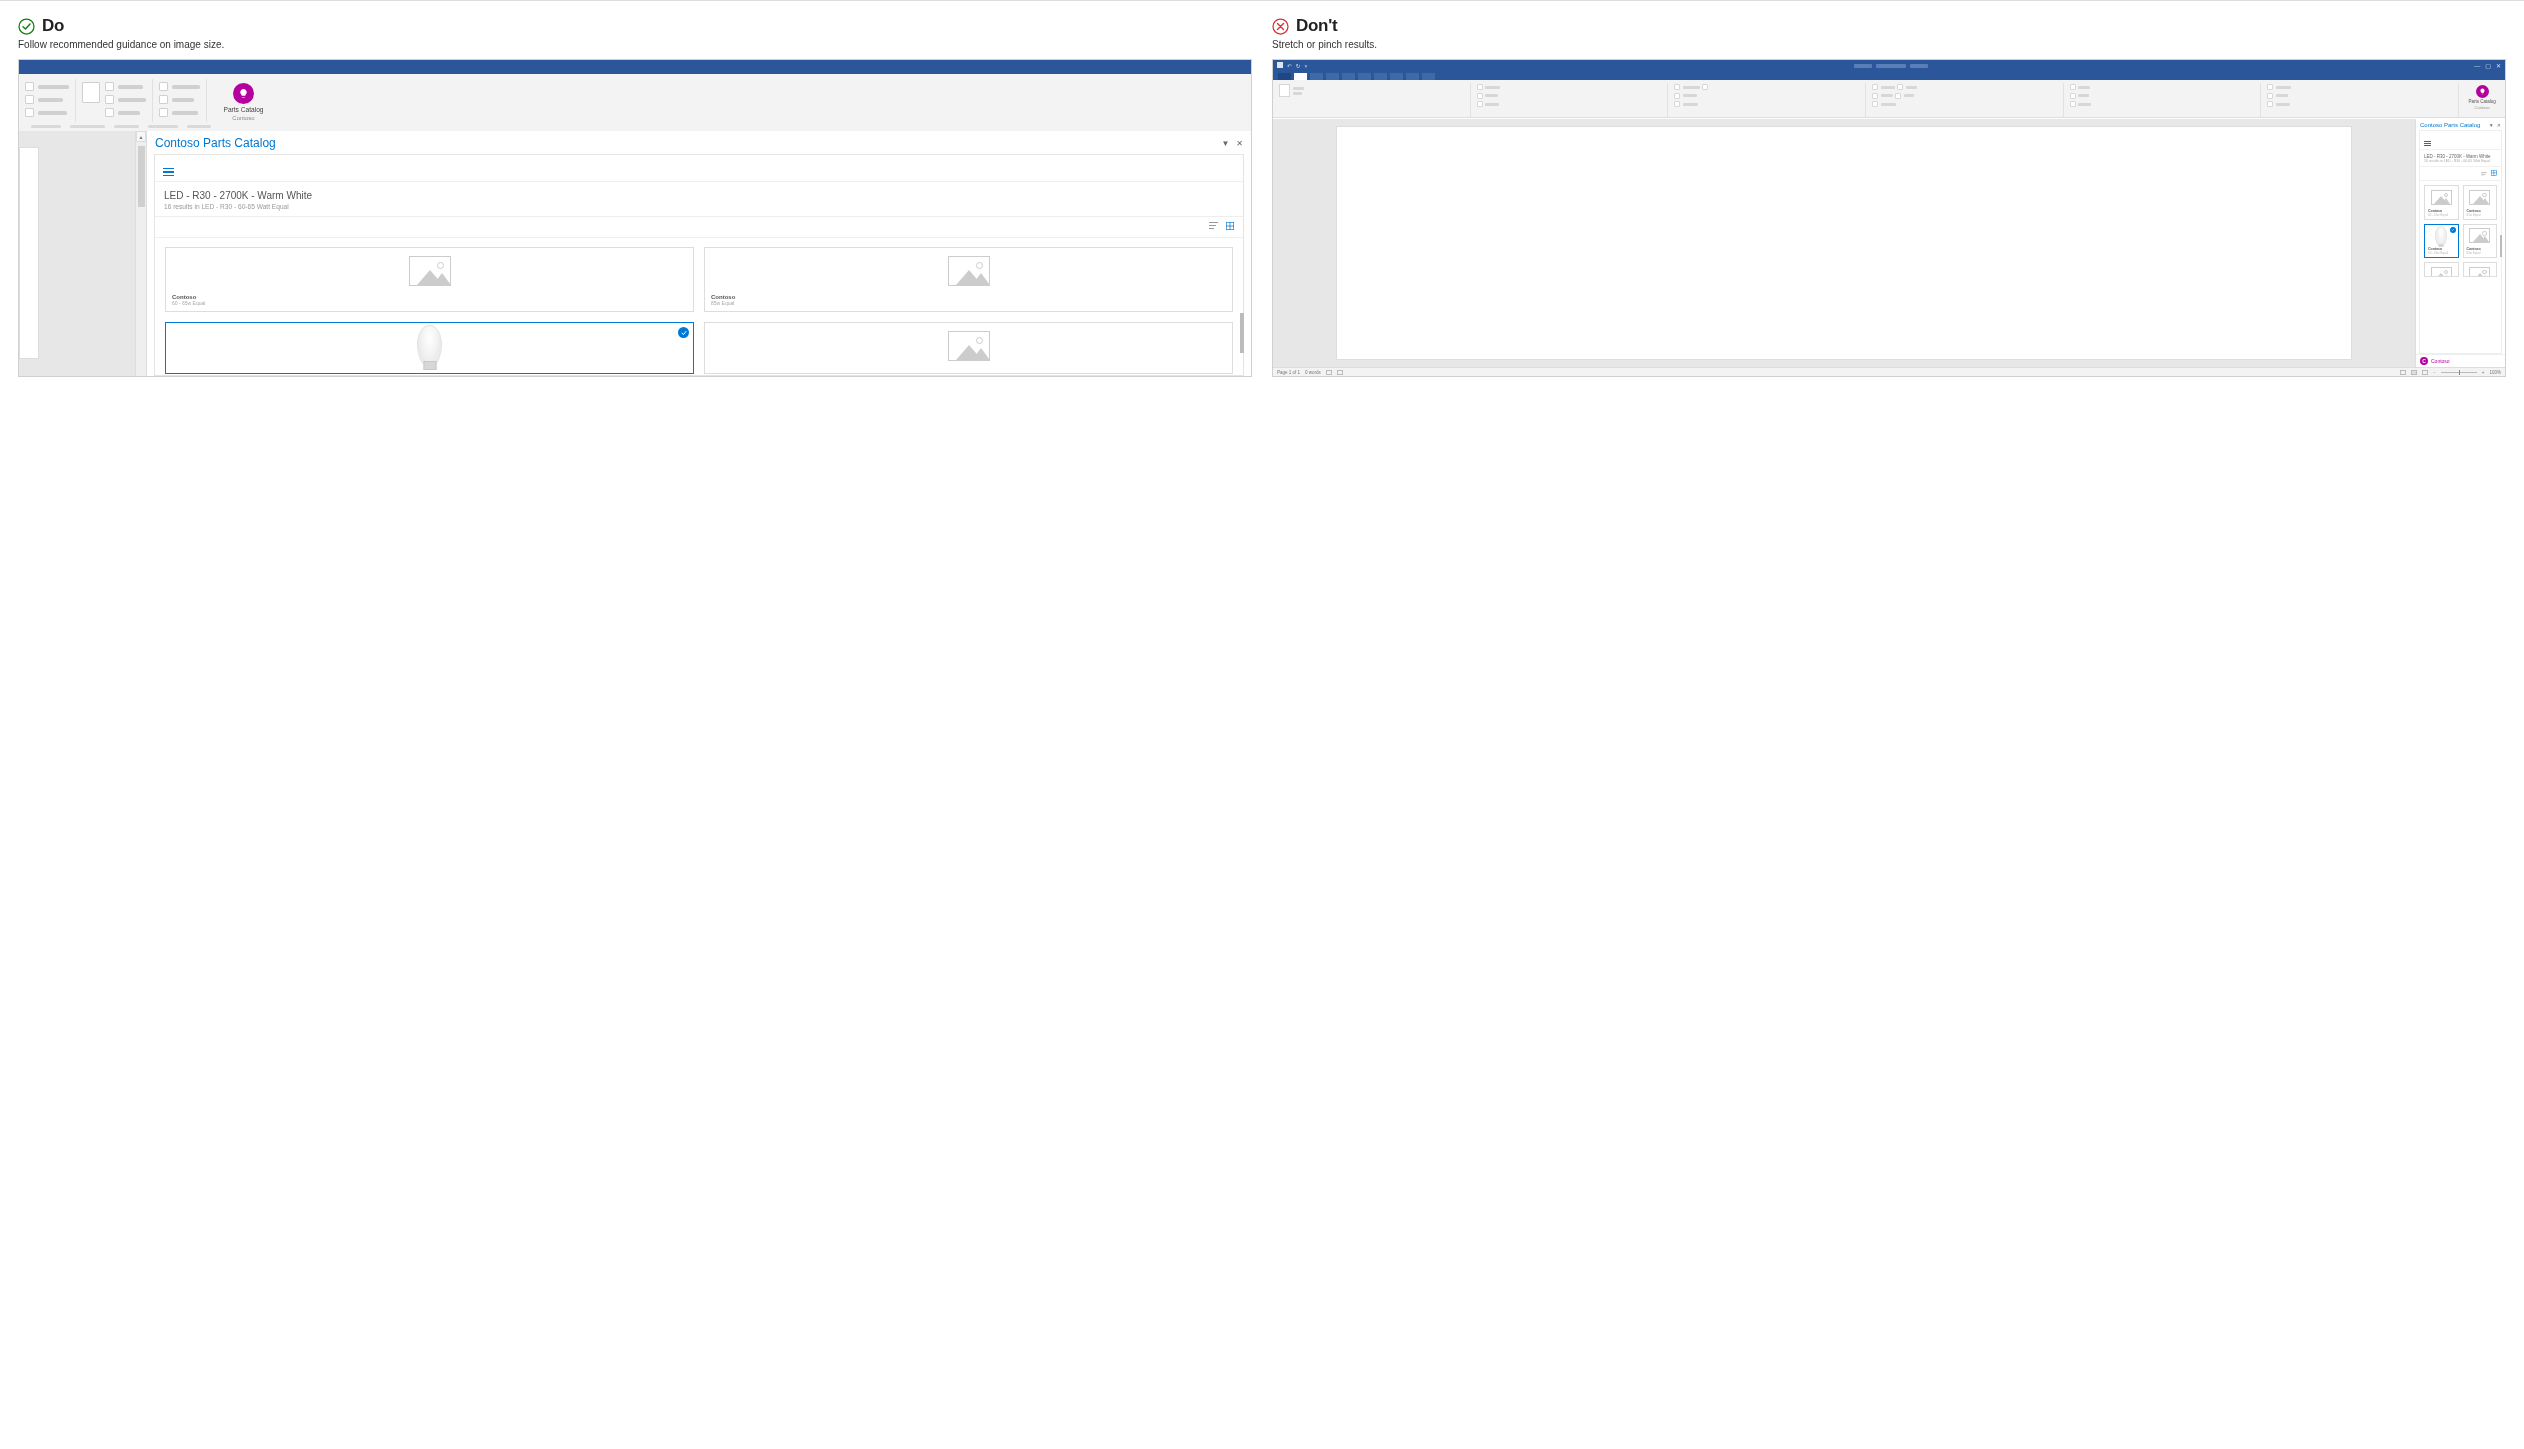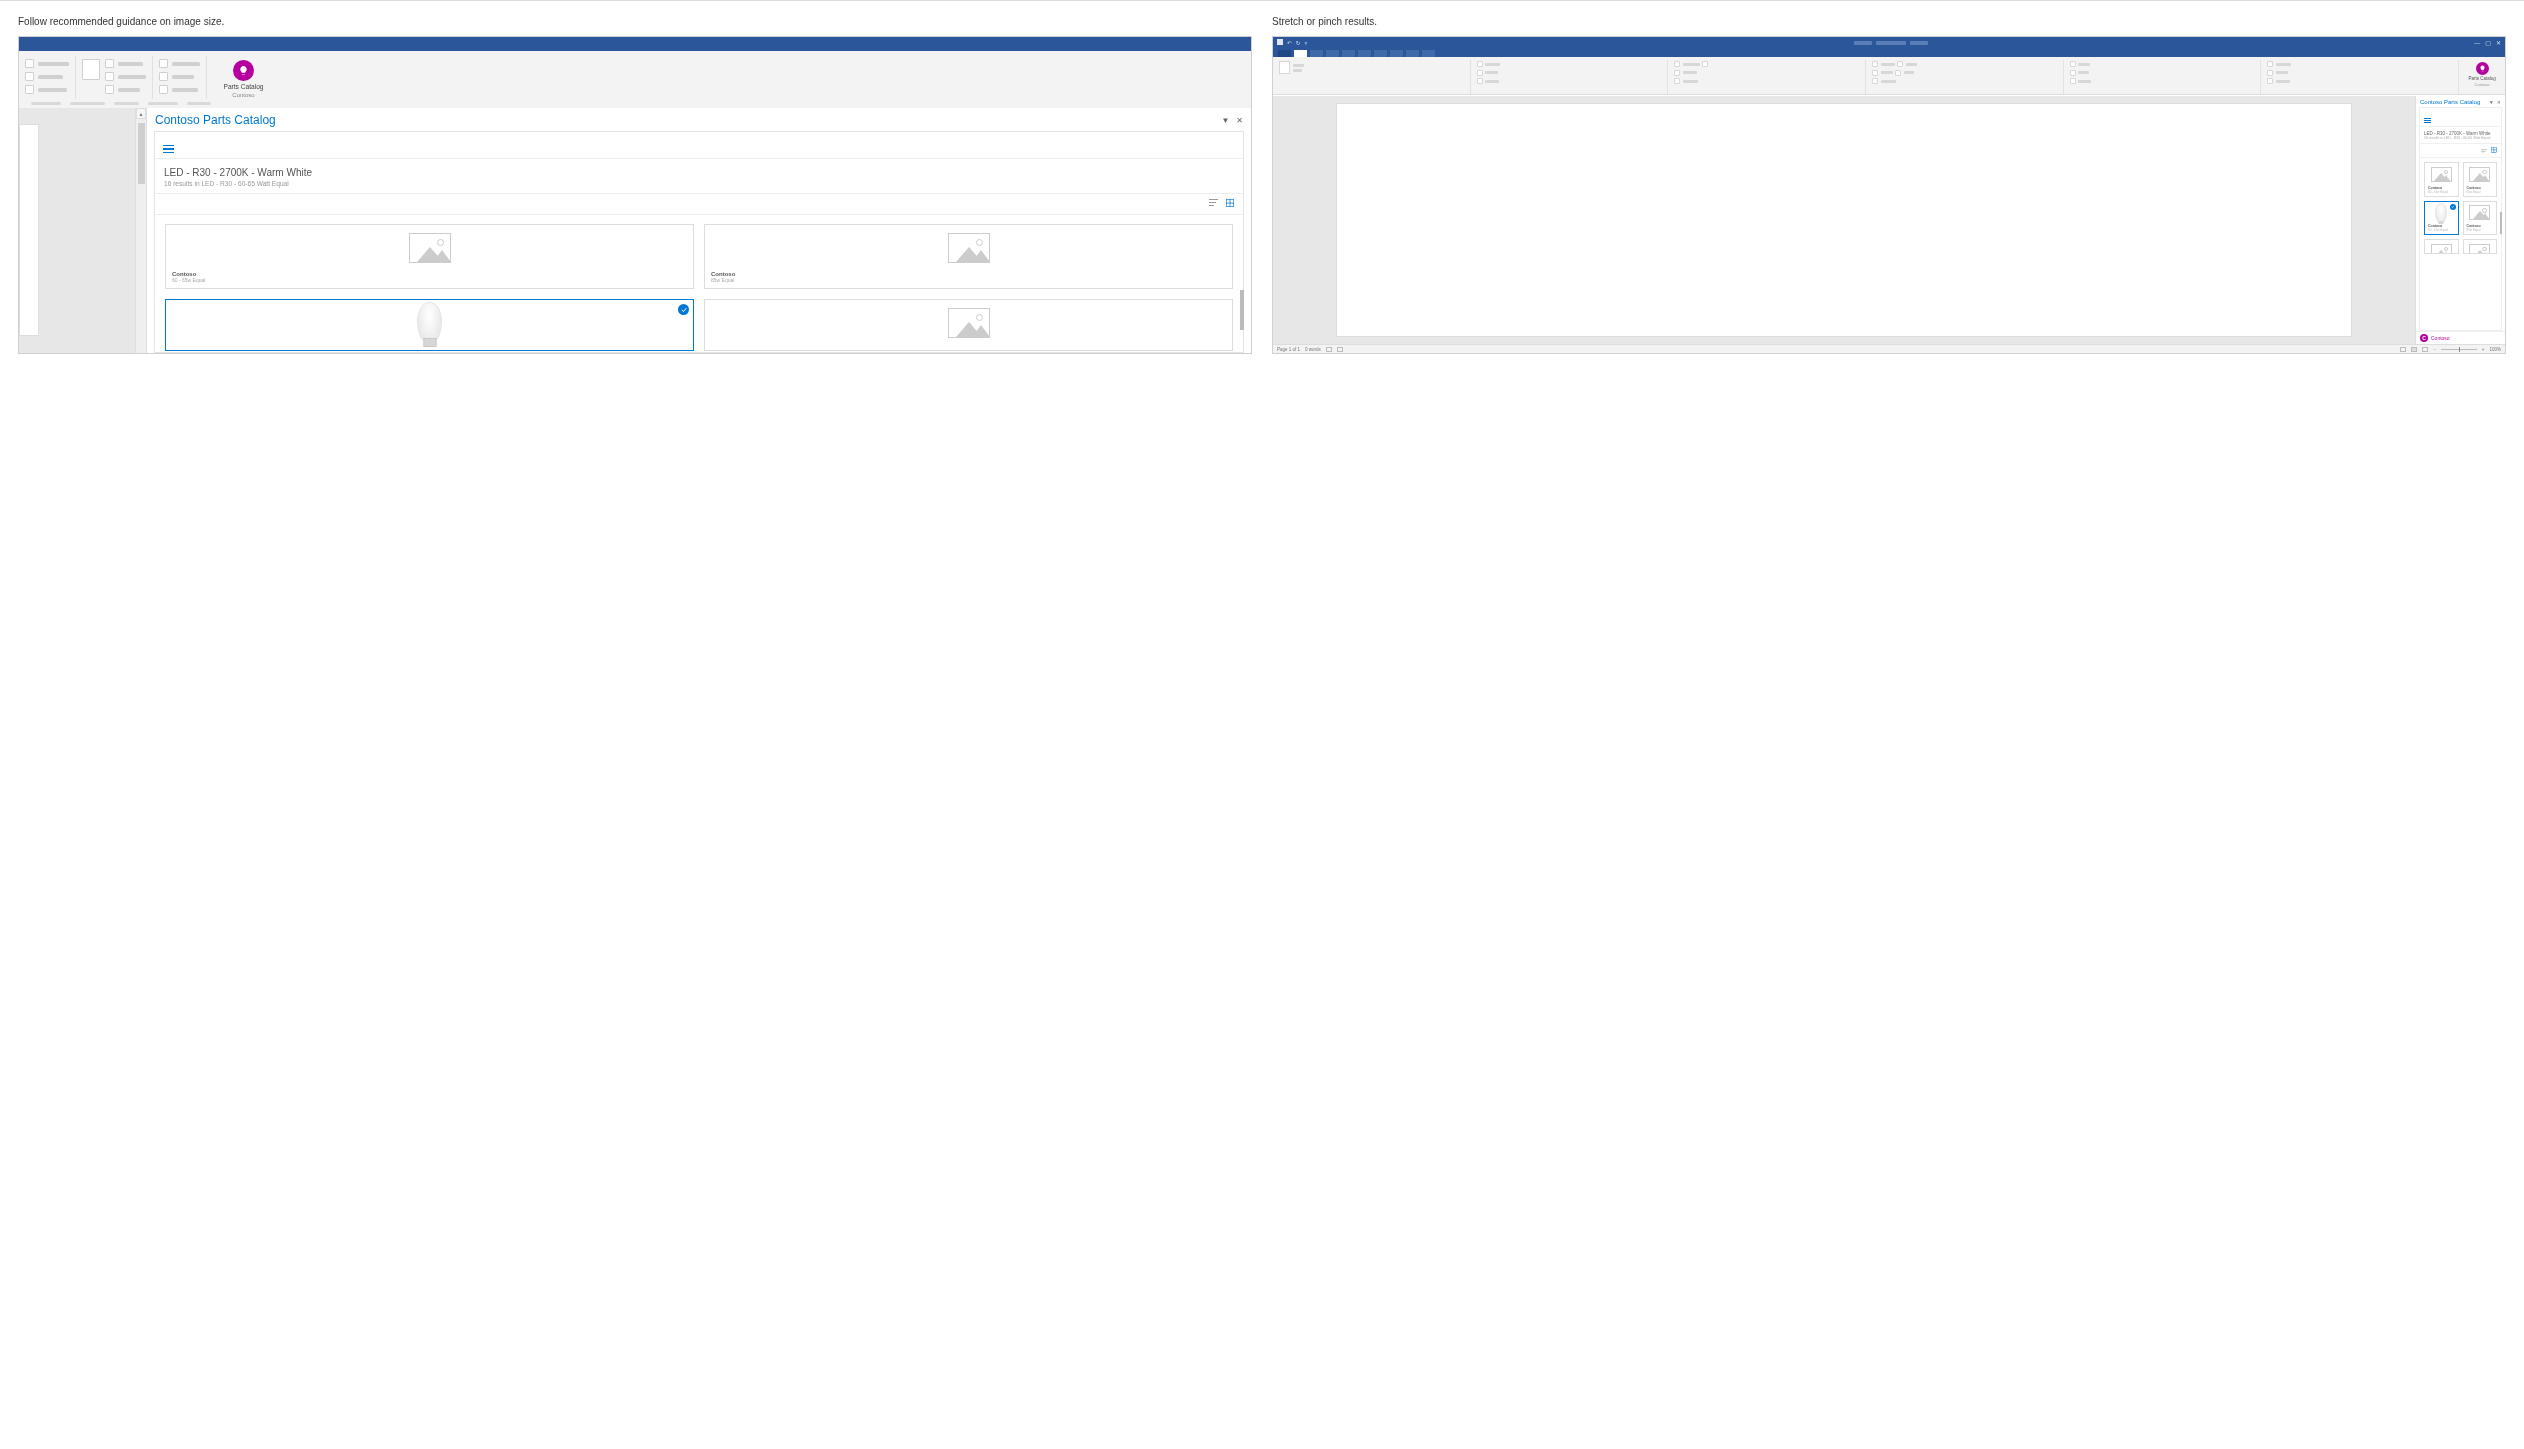--- a/index.html
+++ b/index.html
@@ -313,20 +313,29 @@
   .sb-box { width:6px; height:5px; border:0.5px solid #bbb; }
   .sb-slider { width:36px; height:1px; background:#bbb; position:relative;}
   .sb-slider::before{content:"";position:absolute;left:50%;top:-2px;width:1px;height:5px;background:#888;}
 </style>
 </head>
 <body>
 
 <div class="page">
 
   <div class="col">
+    <div class="heading-row">
+      <span class="ico">
+        <svg width="17" height="17" viewBox="0 0 34 34">
+          <circle cx="17" cy="17" r="15" fill="none" stroke="#107c10" stroke-width="2.5"></circle>
+          <path d="M10 17.5 L15 22 L24 12" fill="none" stroke="#107c10" stroke-width="2.8" stroke-linecap="round" stroke-linejoin="round"></path>
+        </svg>
+      </span>
+      <h2>Do</h2>
+    </div>
     <p class="subtitle">Follow recommended guidance on image size.</p>
 
     <div class="mock mock-do">
       <div class="do-titlebar"></div>
 
       <div class="do-ribbon">
         <div class="ribbon-group">
           <div class="ph-col">
             <div class="ph-row">
                 <div class="ph-sq"></div>
@@ -475,20 +484,29 @@
               </div>
             </div>
           </div>
           <div class="tp-scroll-indicator"></div>
         </div>
       </div>
     </div>
   </div>
 
   <div class="col">
+    <div class="heading-row">
+      <span class="ico">
+        <svg width="17" height="17" viewBox="0 0 34 34">
+          <circle cx="17" cy="17" r="15" fill="none" stroke="#d13438" stroke-width="2.5"></circle>
+          <path d="M11 11 L23 23 M23 11 L11 23" stroke="#d13438" stroke-width="2.8" stroke-linecap="round"></path>
+        </svg>
+      </span>
+      <h2>Don't</h2>
+    </div>
     <p class="subtitle">Stretch or pinch results.</p>
 
     <div class="mock mock-dont">
       <div class="dont-titlebar">
         <div class="tb-left">
           <span>
             <svg width="6" height="6" viewBox="0 0 12 12">
                 <rect width="12" height="12" fill="#fff" opacity="0.85"></rect>
               </svg>
           </span>

